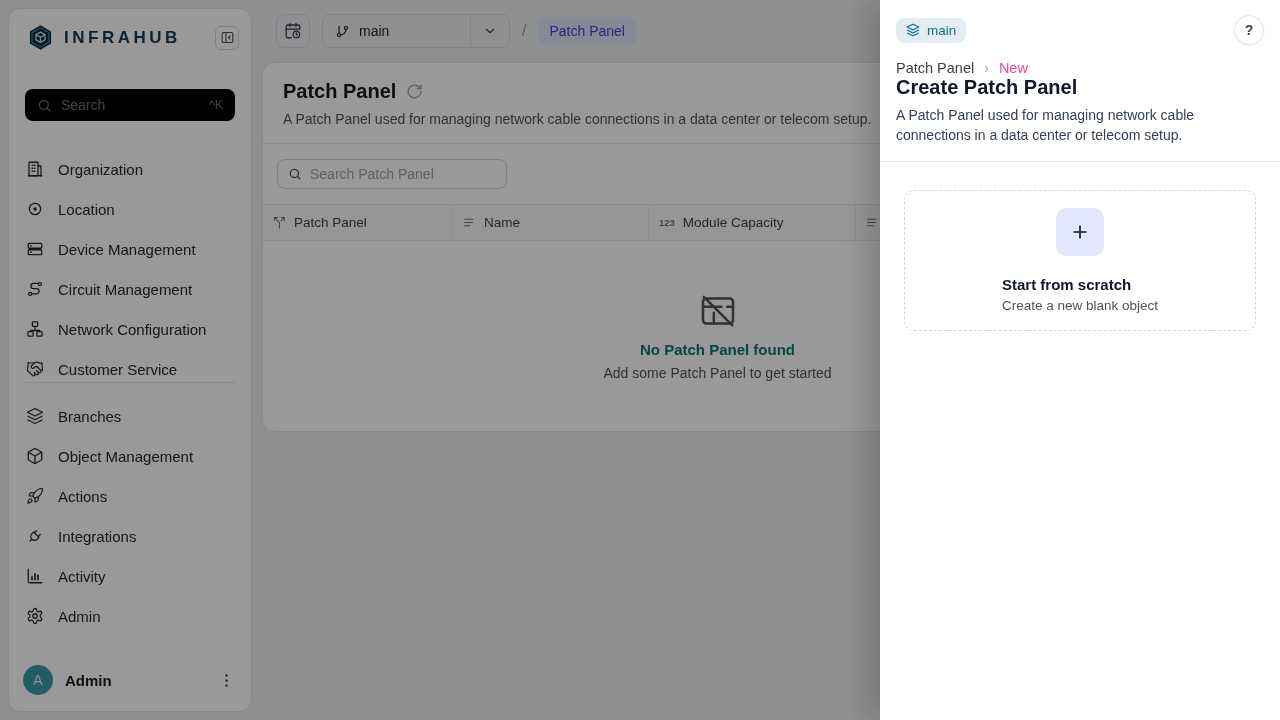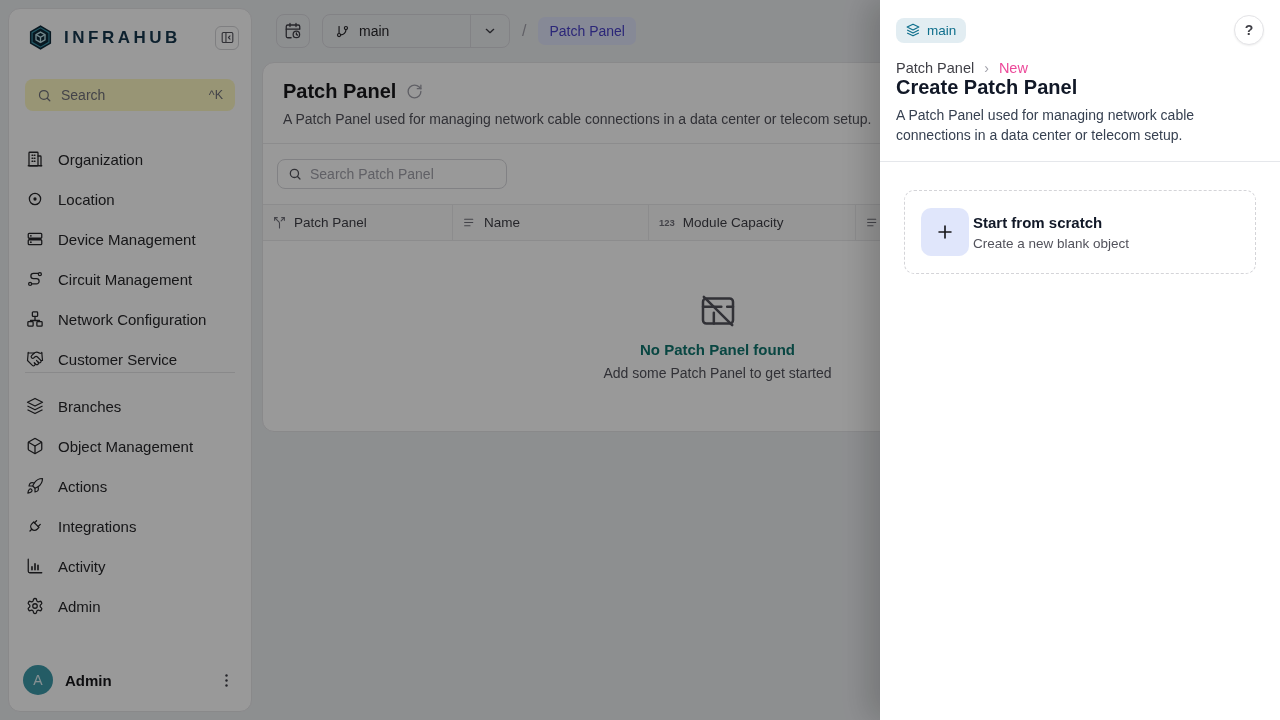--- a/index.html
+++ b/index.html
@@ -10,21 +10,21 @@
   .app { display:flex; width:1189px; height:720px; }
 
   
   .sidebar { width:244px; margin:8px 10px 8px 8px; background:#fff; border:1px solid #e4e4e7;
              border-radius:12px; display:flex; flex-direction:column; overflow:hidden; }
   .sidebar-top { display:flex; align-items:center; justify-content:space-between; padding:15px 12px 0 18px; }
   .logo-wrap { display:flex; align-items:center; gap:10px; }
   .brand-text { font-size:17px; font-weight:800; letter-spacing:3.5px; color:#16374e; }
   .collapse-btn { width:24px; height:24px; border:1px solid #d4d4d8; border-radius:6px; background:#fff;
                   color:#52525b; display:flex; align-items:center; justify-content:center; cursor:pointer; }
-  .search-pill { margin:28px 16px 0; height:32px; background:#fef9c3; border-radius:8px; display:flex;
+  .search-pill { margin:38px 16px 0; height:32px; background:#000000; border-radius:8px; display:flex;
                  align-items:center; gap:9px; padding:0 12px; color:#71717a; font-size:14px; cursor:pointer; }
   .search-pill .shortcut { margin-left:auto; font-size:12.5px; color:#71717a; }
   .menu-scroll { margin-top:28px; height:232px; overflow:hidden; }
   .nav-item { height:40px; display:flex; align-items:center; gap:14px; padding:0 17px; font-size:15px;
               font-weight:500; color:#27272a; cursor:pointer; white-space:nowrap; }
   .nav-item .nav-ico { color:#27272a; flex:0 0 auto; }
   .sidebar-divider { height:1px; background:#e4e4e7; margin:1px 16px 0; }
   .menu-main { padding-top:13px; }
   .user-row { margin-top:auto; display:flex; align-items:center; gap:12px; padding:12px 16px 16px 14px; }
   .avatar { width:30px; height:30px; border-radius:50%; background:#3d99a9; color:#dff0f3; font-size:14px;
@@ -85,22 +85,22 @@
   .help-btn { width:30px; height:30px; border-radius:50%; border:1px solid #e4e4e7; background:#fff;
               color:#3f3f46; font-size:14px; font-weight:700; display:flex; align-items:center;
               justify-content:center; box-shadow:0 1px 2px rgba(0,0,0,0.07); cursor:pointer; }
   .drawer-crumbs { margin-top:15px; display:flex; align-items:center; gap:10px; font-size:14.5px; }
   .crumb-parent { color:#3f3f46; cursor:pointer; }
   .crumb-sep { color:#a1a1aa; font-size:14px; }
   .crumb-current { color:#ec4899; }
   .drawer-title { font-size:20px; font-weight:700; color:#111827; }
   .drawer-desc { margin-top:6px; font-size:14px; line-height:20px; color:#374151; max-width:330px; }
   .drawer-body { padding:28px 24px; display:flex; flex-direction:column; gap:15px; }
-  .option-card { display:flex; align-items:center; gap:4px; padding:17px 16px; min-height:83px;
-                 border:1.5px dashed #d4d4d8; border-radius:10px; background:#fff; cursor:pointer; text-align:left; }
+  .option-card { display:flex; align-items:center; gap:20px; padding:17px 16px; min-height:83px;
+                 border:1.5px dashed #d4d4d8; border-radius:10px; background:#fff; cursor:pointer; text-align:left;flex-direction:column; }
   .option-icon { width:48px; height:48px; border-radius:10px; background:#e0e6fb; color:#18181b;
                  display:flex; align-items:center; justify-content:center; flex:0 0 auto; }
   .option-title { font-size:15px; font-weight:600; color:#111827; }
   .option-sub { margin-top:5px; font-size:13.5px; color:#52525b; }
 </style>
 </head>
 <body>
 
 <div class="app">
 

